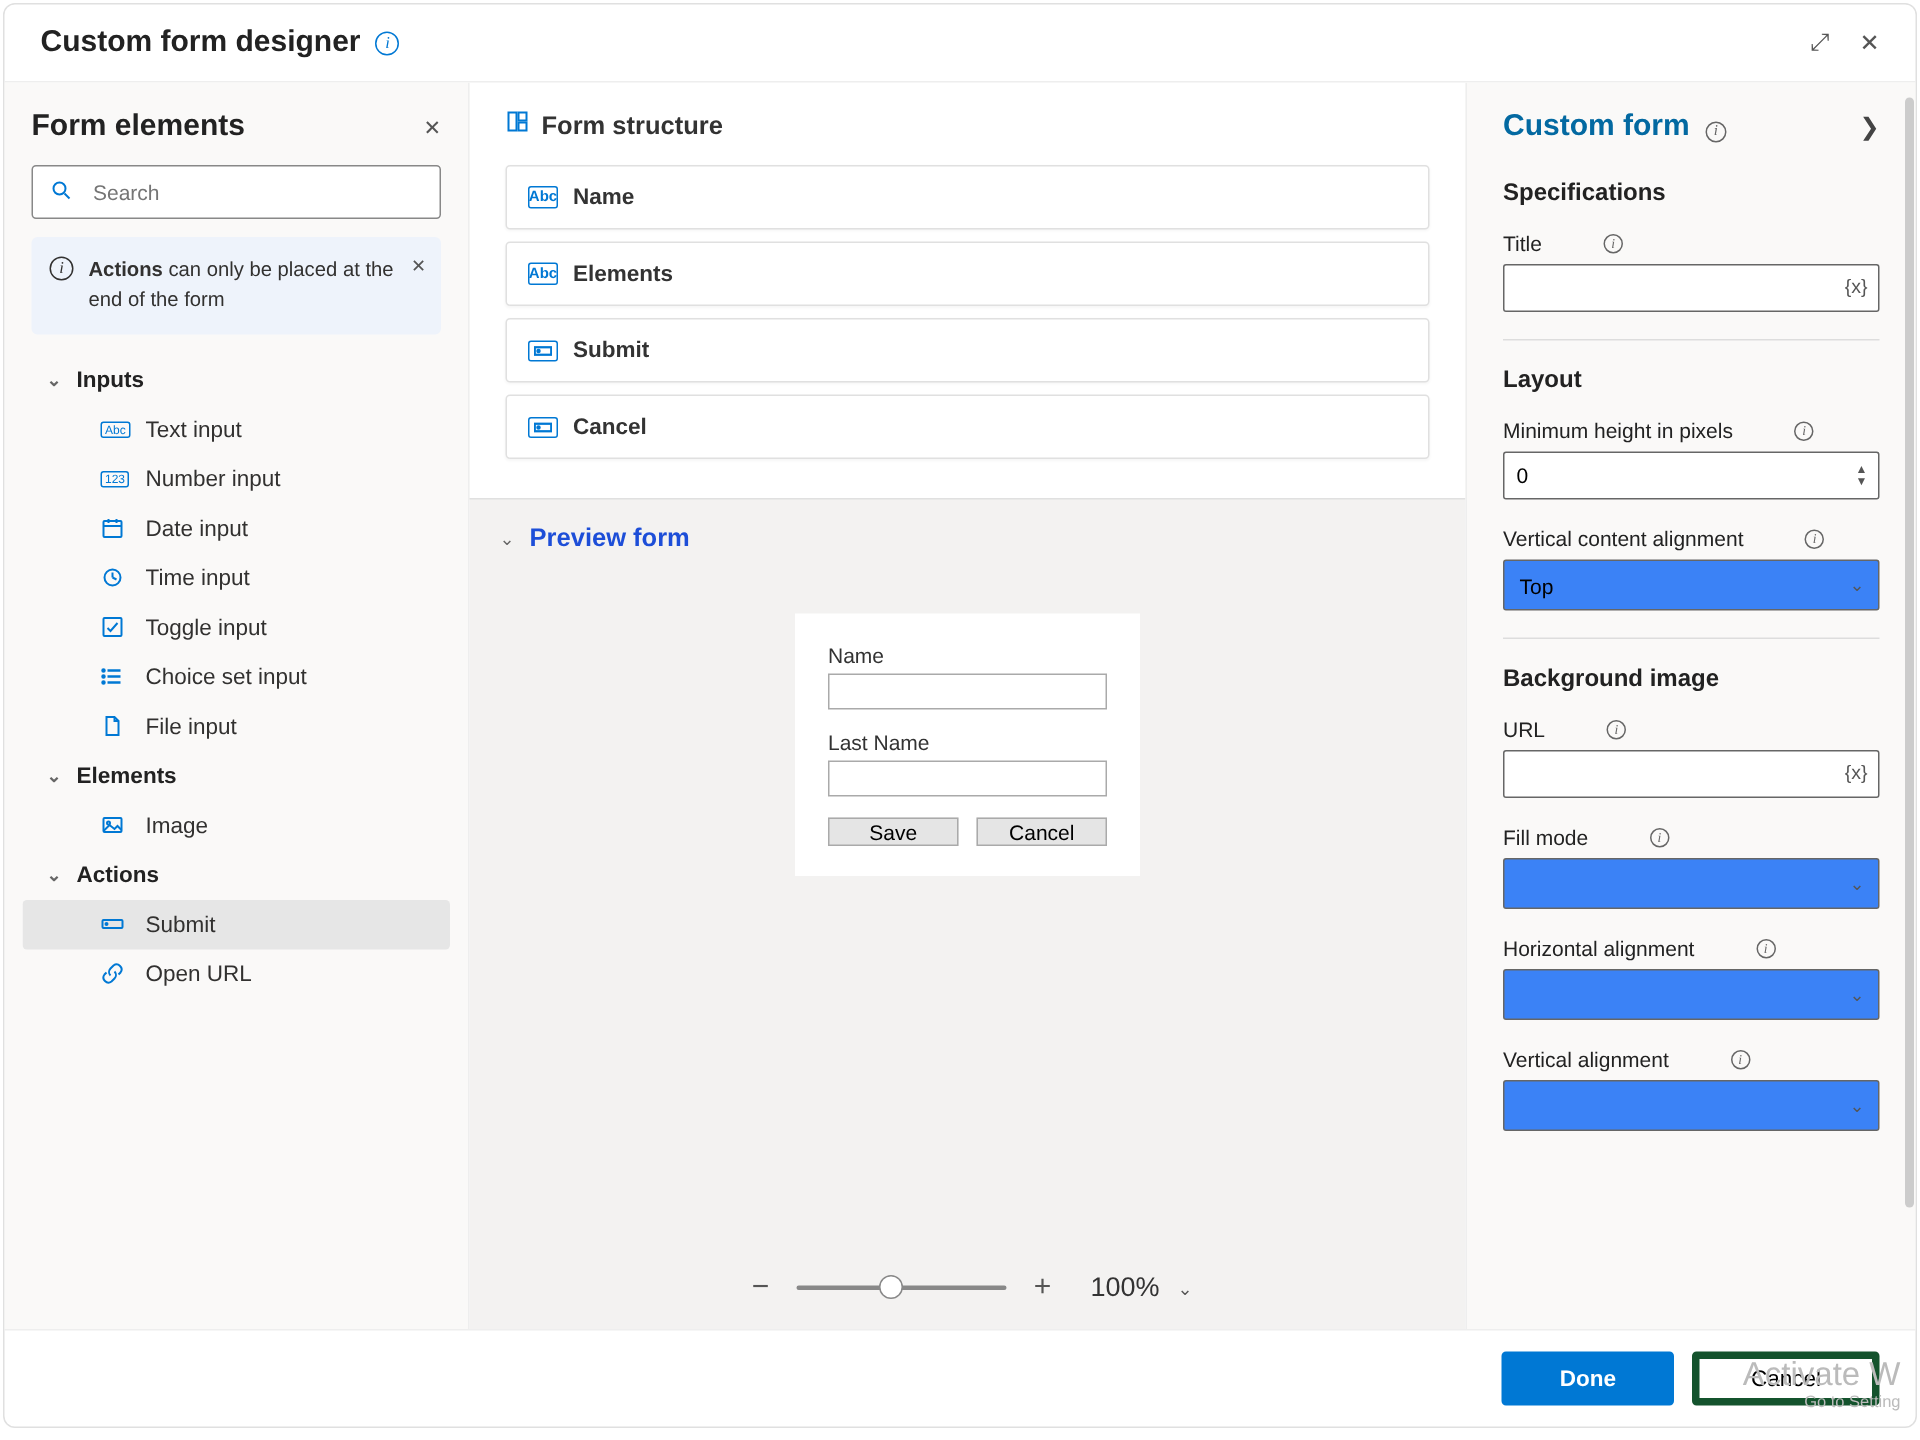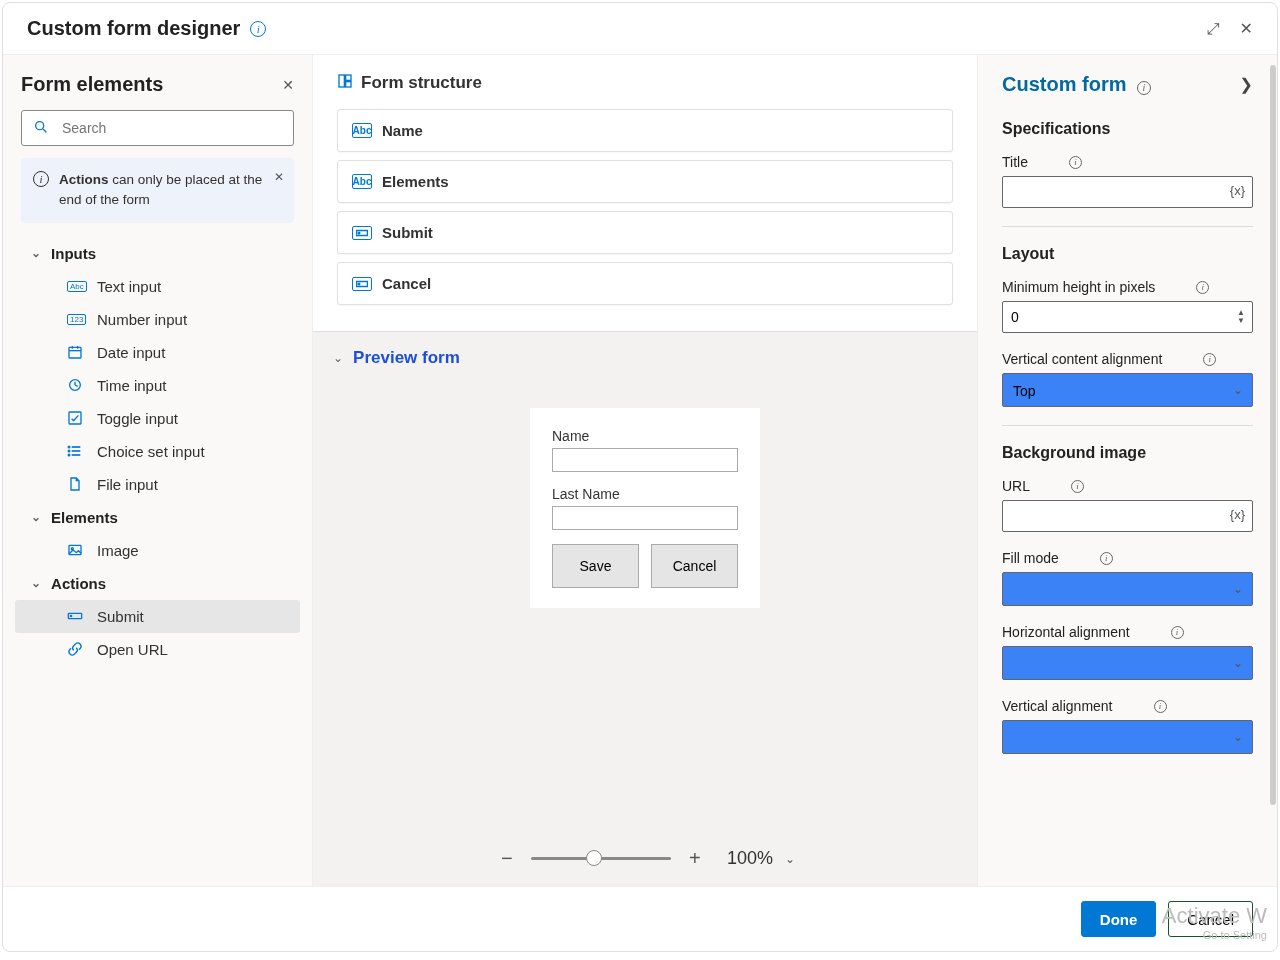--- a/index.html
+++ b/index.html
@@ -36,21 +36,21 @@
 .struct-item .sicon2 { width: 20px; margin-right: 10px; color: #0078d4; font-size: 10px; border: 1.3px solid #0078d4; border-radius: 2px; padding: 1px 2px; display: inline-flex; align-items: center; justify-content: center; }
 .preview-area { flex: 1; background: #f3f2f1; border-top: 1px solid #e0e0e0; display: flex; flex-direction: column; }
 .preview-hdr { display: flex; align-items: center; padding: 16px 20px; }
 .preview-hdr .chev { margin-right: 10px; color: #666; font-size: 12px; }
 .preview-hdr .ptxt { font-size: 17px; font-weight: 600; color: #1d4ed8; }
 .preview-body { flex: 1; display: flex; align-items: flex-start; justify-content: center; padding-top: 24px; }
 .form-card { background: #fff; padding: 20px 22px; width: 230px; }
 .form-card label { display: block; font-size: 14px; color: #333; margin-bottom: 4px; }
 .form-card input[type=text] { width: 100%; height: 24px; border: 1px solid #aaa; margin-bottom: 14px; padding: 0 4px; }
 .form-card .btns { display: flex; gap: 12px; }
-.form-card button { flex: 1; height: 44px; background: #e5e5e5; border: 1px solid #aaa; font-size: 14px; cursor: pointer; }
+.form-card button { flex: 1; height: 19px; background: #e5e5e5; border: 1px solid #aaa; font-size: 14px; cursor: pointer; }
 .zoom-bar { display: flex; align-items: center; justify-content: center; padding: 8px 0 16px 0; gap: 12px; }
 .zoom-bar .zbtn { color: #555; cursor: pointer; font-size: 20px; width: 24px; text-align: center; }
 .zoom-bar .slider { width: 140px; height: 3px; background: #888; position: relative; border-radius: 2px; }
 .zoom-bar .thumb { position: absolute; width: 16px; height: 16px; background: #fff; border: 1px solid #888; border-radius: 50%; top: -7px; left: 55px; }
 .zoom-bar .zval { margin-left: 8px; font-size: 18px; color: #333; }
 .zoom-bar .zchev { color: #555; font-size: 12px; cursor: pointer; }
 .right-panel { width: 300px; border-left: 1px solid #eee; background: #faf9f8; padding: 18px 24px 18px 24px; overflow: auto; position: relative; }
 .rp-header { display: flex; align-items: center; justify-content: space-between; margin-bottom: 24px; }
 .rp-header .rptxt { font-size: 20px; font-weight: 600; color: #0369a1; }
 .rp-header .rinfo { margin-left: 6px; color: #666; border: 1.2px solid #666; border-radius: 50%; width: 14px; height: 14px; display: inline-flex; align-items: center; justify-content: center; font-size: 10px; font-style: italic; font-family: Georgia, serif; }
@@ -60,21 +60,21 @@
 .prop-label { display: flex; align-items: center; font-size: 14px; color: #222; margin-bottom: 6px; gap: 35px; }
 .prop-label .pinfo { margin-left: 6px; color: #666; border: 1.2px solid #666; border-radius: 50%; width: 13px; height: 13px; display: inline-flex; align-items: center; justify-content: center; font-size: 9px; font-style: italic; font-family: Georgia, serif; }
 .prop-input-wrap { position: relative; margin-bottom: 18px; }
 .prop-input { width: 100%; height: 32px; border: 1px solid #666; border-radius: 2px; padding: 0 34px 0 8px; font-size: 14px; background: #fff; }
 .prop-var { position: absolute; right: 8px; top: 7px; color: #555; font-size: 13px; cursor: pointer; }
 .prop-spin { position: absolute; right: 2px; top: 0; height: 100%; width: 20px; display: flex; flex-direction: column; justify-content: center; }
 .prop-spin span { font-size: 8px; color: #555; cursor: pointer; line-height: 8px; text-align: center; }
 .prop-select { width: 100%; height: 34px; border: 1px solid #666; border-radius: 2px; padding: 0 34px 0 10px; font-size: 14px; background: #3b82f6; appearance: none; cursor: pointer; }
 .sel-chev { position: absolute; right: 10px; top: 10px; color: #555; font-size: 12px; pointer-events: none; }
 .footer { border-top: 1px solid #eee; padding: 14px 24px; display: flex; justify-content: flex-end; gap: 12px; align-items: center; position: relative; }
-.footer .btn { height: 36px; padding: 0 18px; border-radius: 3px; font-size: 15px; cursor: pointer; border: 1px solid #14532d; background: #fff; }
+.footer .btn { height: 36px; padding: 0 34px; border-radius: 3px; font-size: 15px; cursor: pointer; border: 5px solid #14532d; background: #fff; }
 .footer .btn.primary { background: #0078d4; color: #fff; border-color: #0078d4; font-weight: 600; }
 .watermark { position: absolute; right: 10px; bottom: 10px; color: #bbb; font-size: 22px; pointer-events: none; }
 .watermark .sub { font-size: 11px; display: block; text-align: right; }
 .scrollbar-fake { position: absolute; right: 1px; top: 62px; width: 6px; height: 740px; background: #ccc; border-radius: 3px; }
 svg.inline { width: 16px; height: 16px; }
 </style>
 </head>
 <body>
 
 <div class="window">

